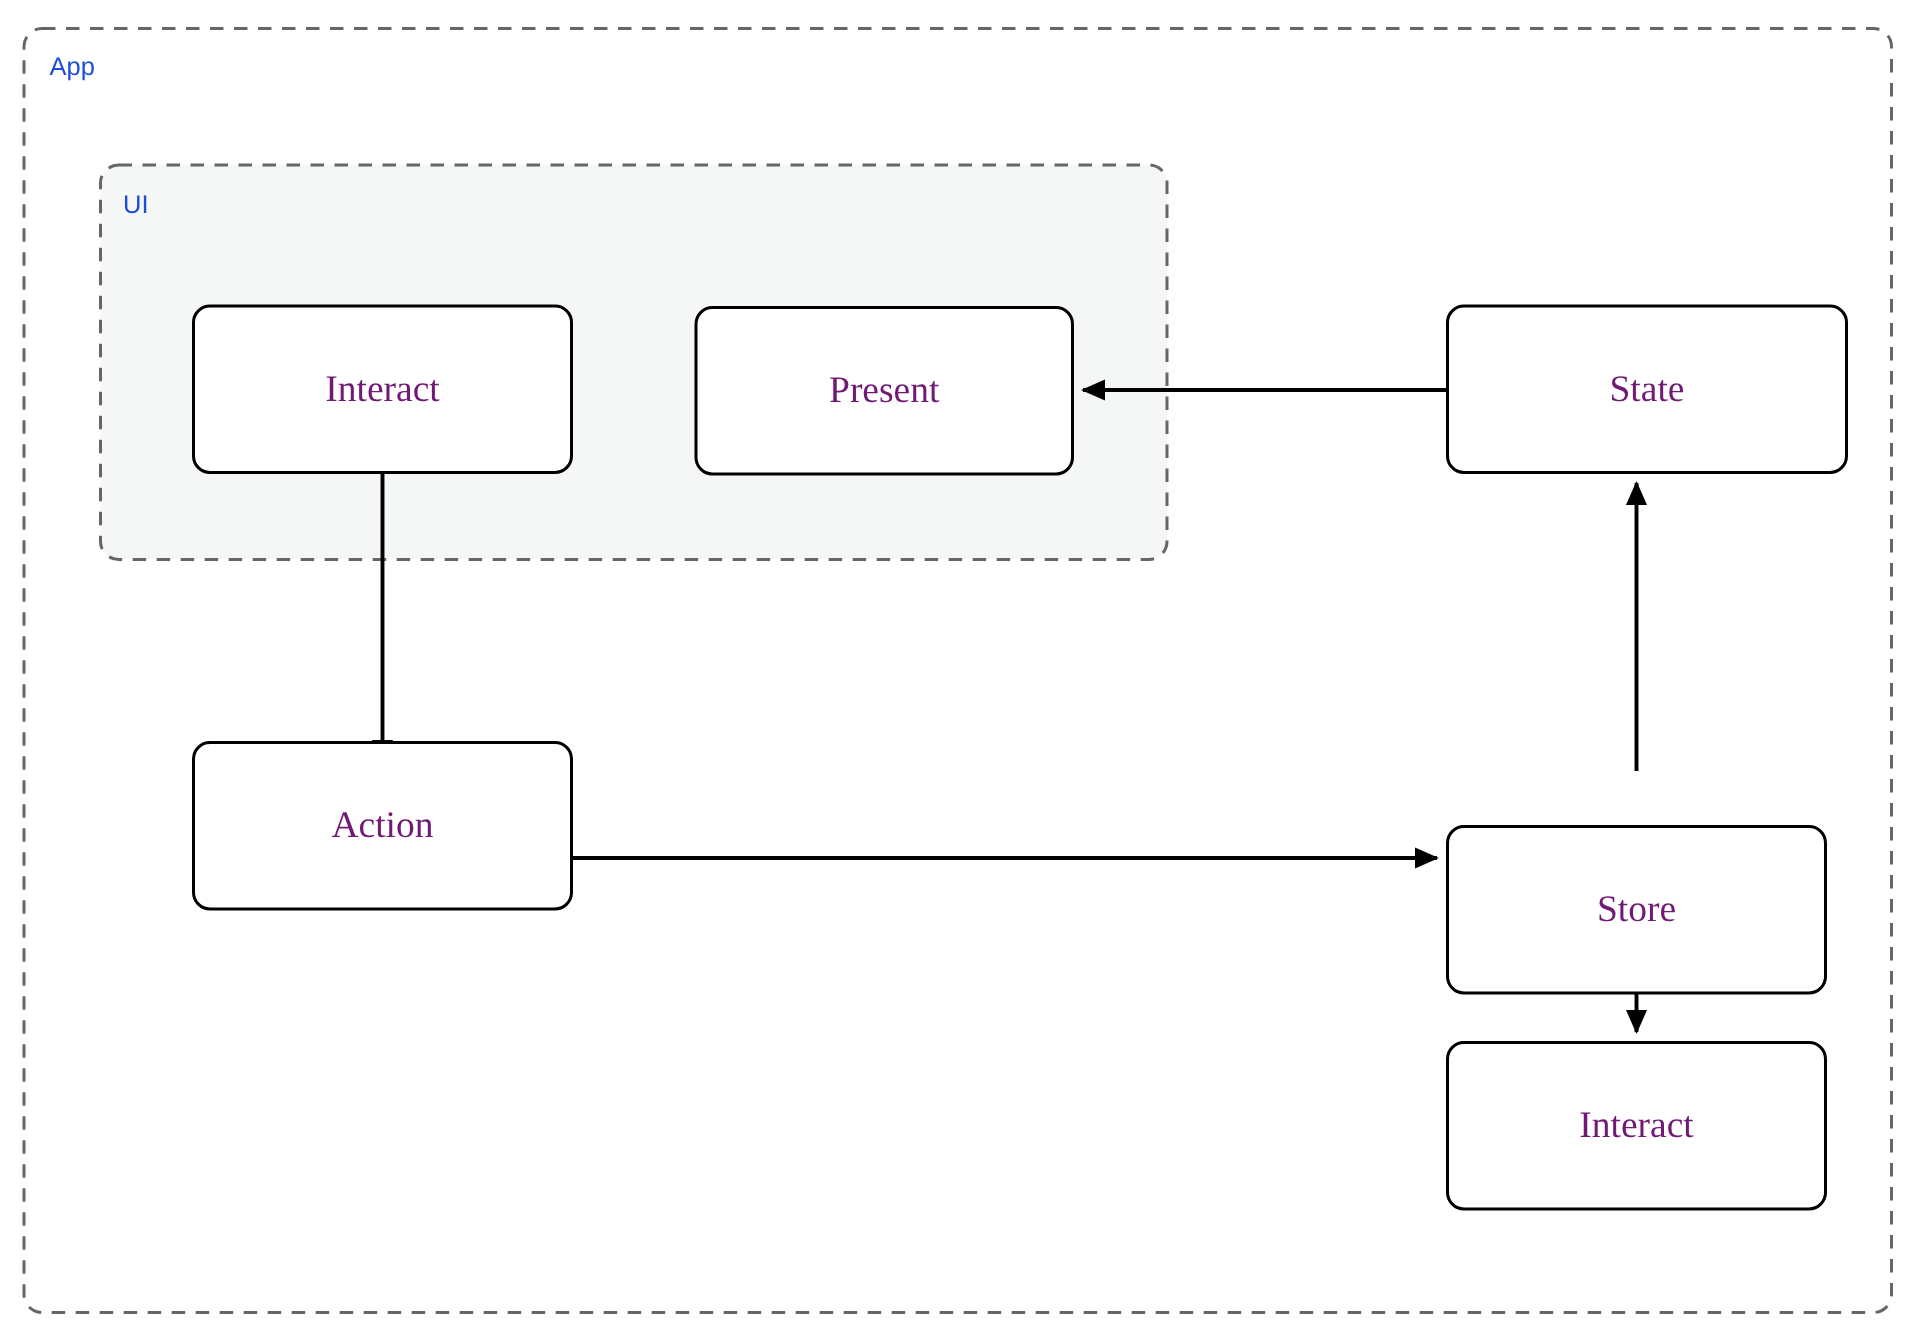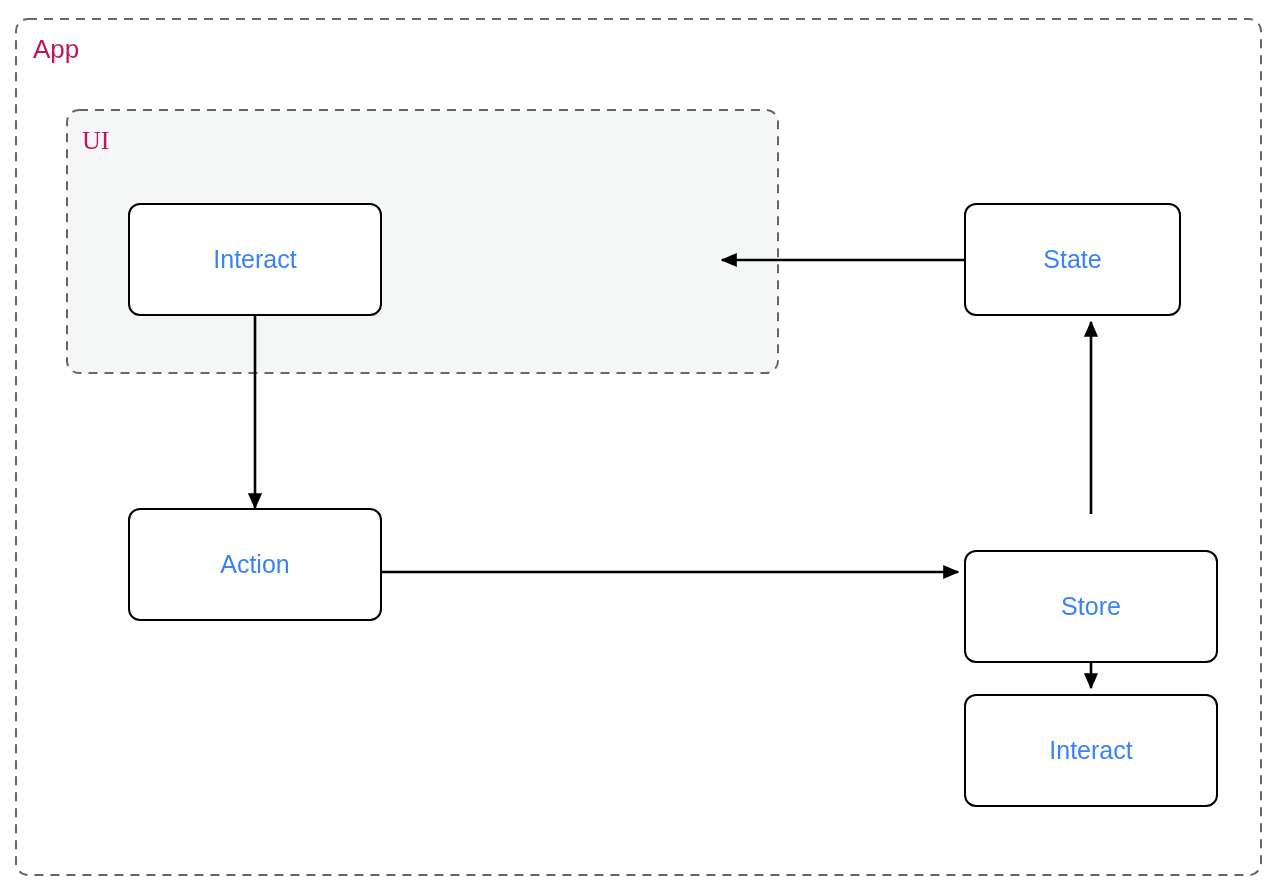--- a/index.html
+++ b/index.html
@@ -23,40 +23,40 @@
   }
   .svg-layer {
     position: absolute;
     top: 0;
     left: 0;
     width: 1276px;
     height: 894px;
   }
   .group-label {
     position: absolute;
-    font-size: 26px;
+    font-size: 17px;
     line-height: 1;
-    color: #be185d;
+    color: #1d4ed8;
     white-space: nowrap;
     font-family: "Liberation Sans", "DejaVu Sans", sans-serif;
   }
   #app-group-label { left: 33px; top: 36px; }
-  #ui-group-label  { left: 82px; top: 128px; font-family: Liberation Serif, serif; }
+  #ui-group-label  { left: 82px; top: 128px; }
 
   .node {
     position: absolute;
     display: flex;
     align-items: center;
     justify-content: center;
     background: #ffffff;
     border: 2px solid #000000;
     border-radius: 12px;
     font-size: 25px;
-    color: #3b82f6;
-    font-family: Liberation Sans, sans-serif;
+    color: #701a75;
+    font-family: Liberation Serif, serif;
   }
   .node-label {
     pointer-events: none;
     line-height: 1;
   }
 </style>
 </head>
 <body>
 
 <div id="diagram-root">
@@ -87,26 +87,29 @@
   </svg>
 
   <div class="group-label" id="app-group-label">App</div>
 
   <div class="group-label" id="ui-group-label">UI</div>
 
   <div class="node" style="left:128px; top:203px; width:254px; height:113px;">
     <span class="node-label">Interact</span>
   </div>
 
+  <div class="node" style="left:463px; top:204px; width:253px; height:113px;">
+    <span class="node-label">Present</span>
+  </div>
 
-  <div class="node" style="left:964px; top:203px; width:217px; height:113px;">
+  <div class="node" style="left:964px; top:203px; width:268px; height:113px;">
     <span class="node-label">State</span>
   </div>
 
-  <div class="node" style="left:128px; top:508px; width:254px; height:113px;">
+  <div class="node" style="left:128px; top:494px; width:254px; height:113px;">
     <span class="node-label">Action</span>
   </div>
 
   <div class="node" style="left:964px; top:514px; width:254px; height:113px;margin-top:36px;">
     <span class="node-label">Store</span>
   </div>
 
   <div class="node" style="left:964px; top:694px; width:254px; height:113px;">
     <span class="node-label">Interact</span>
   </div>

